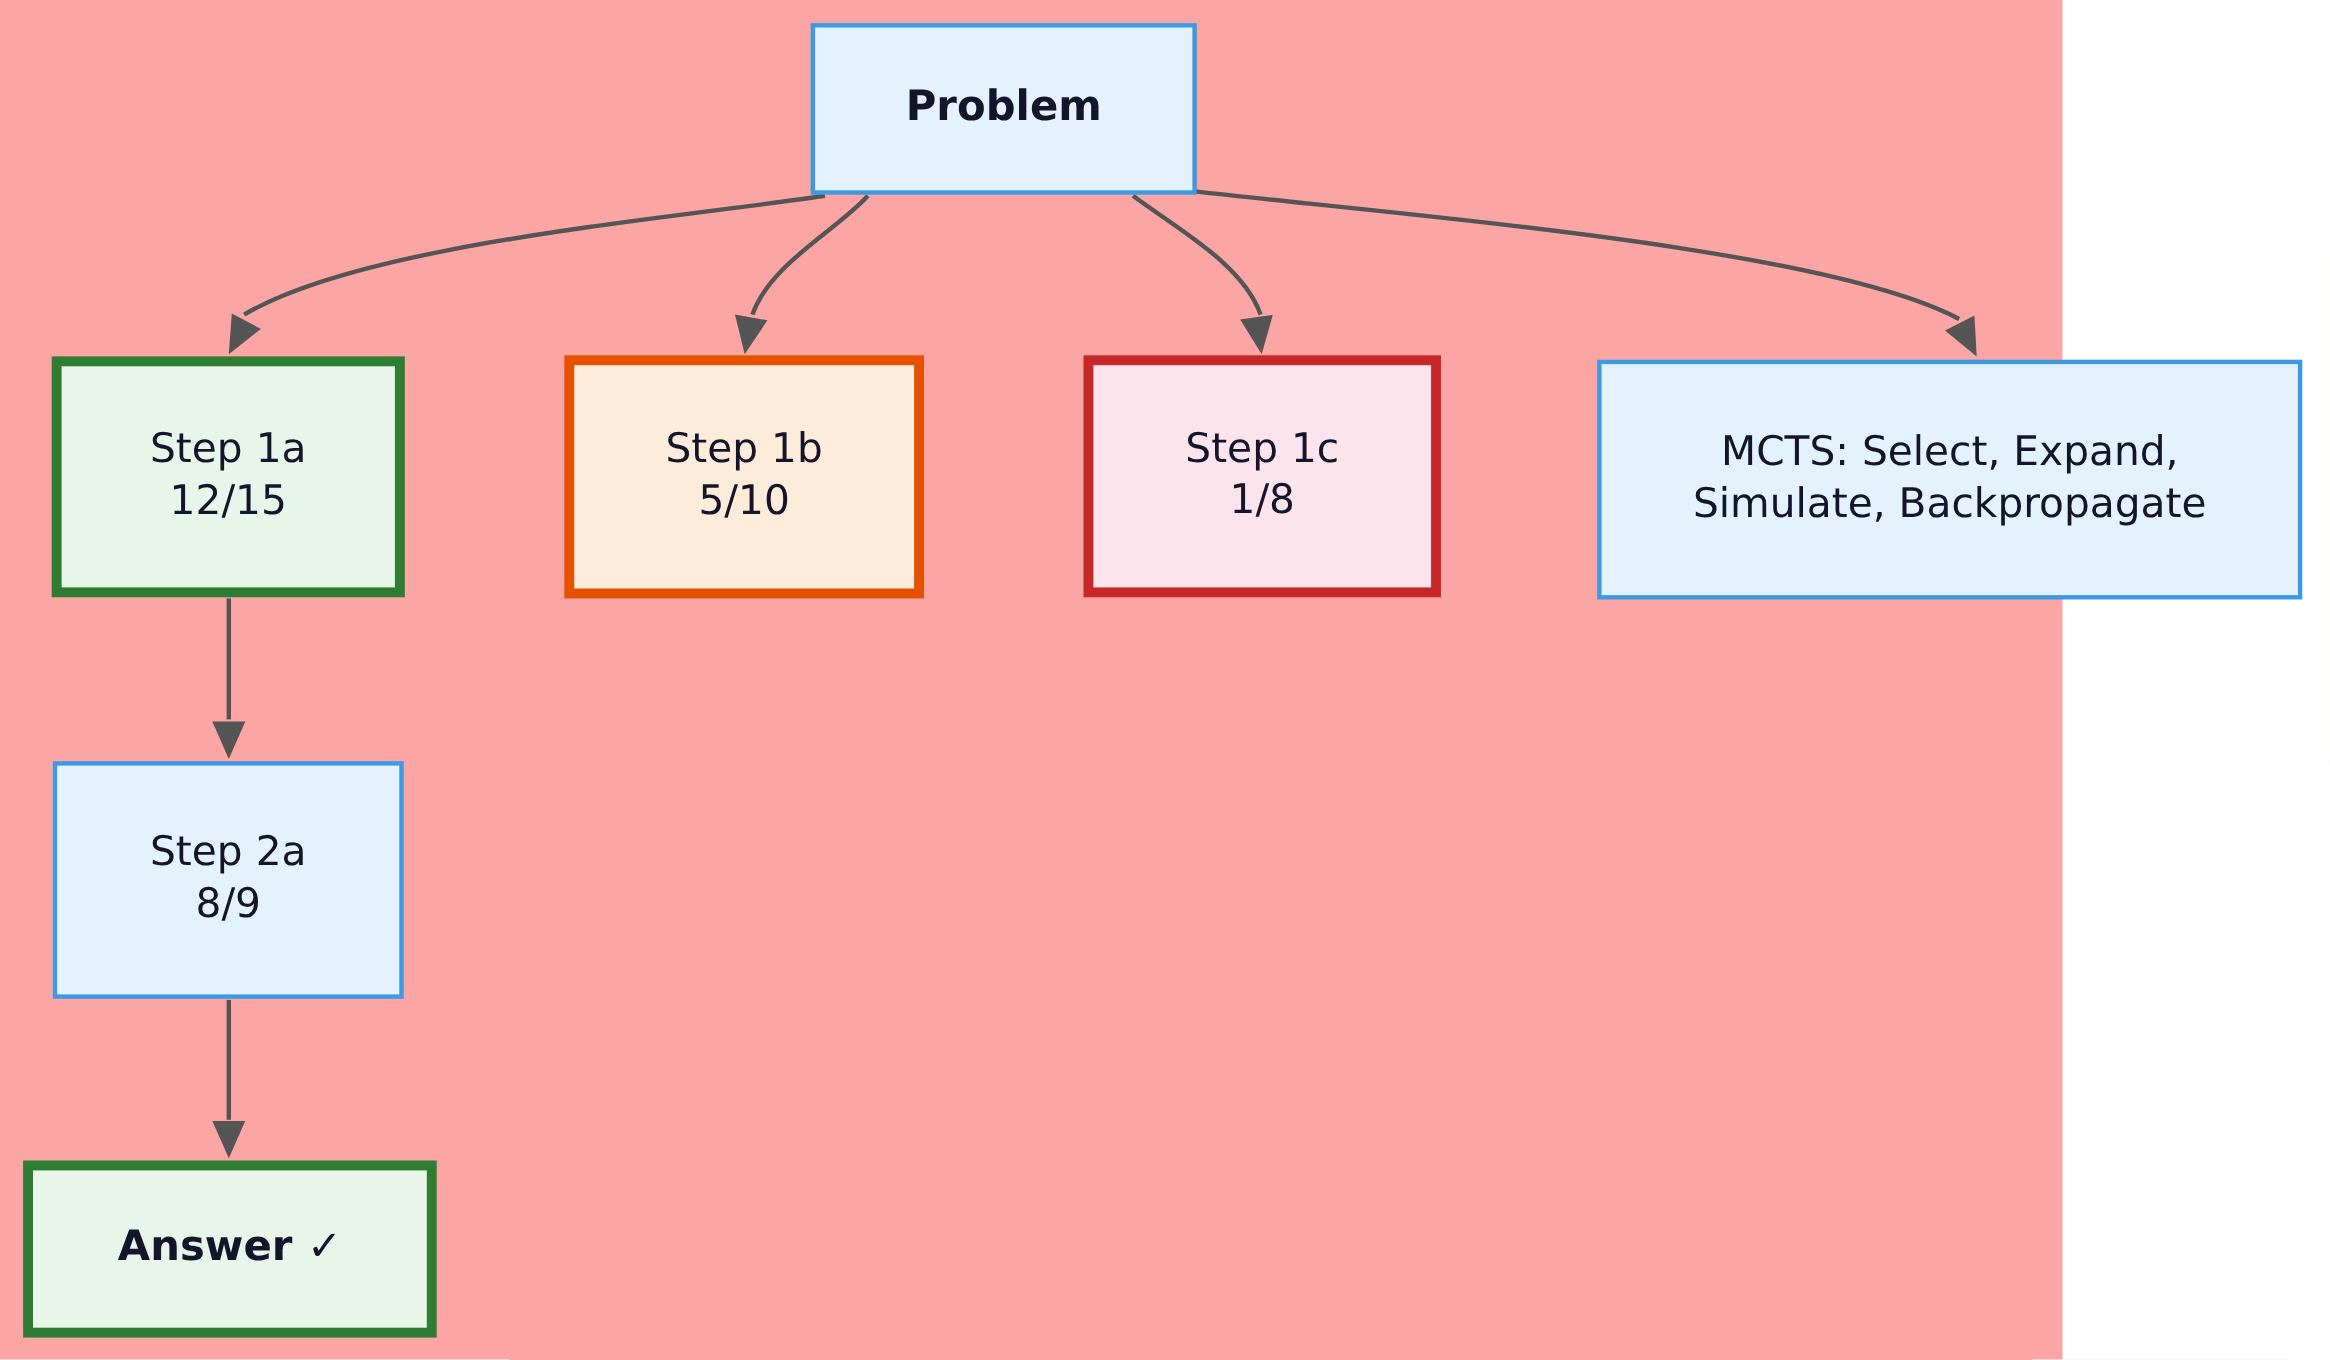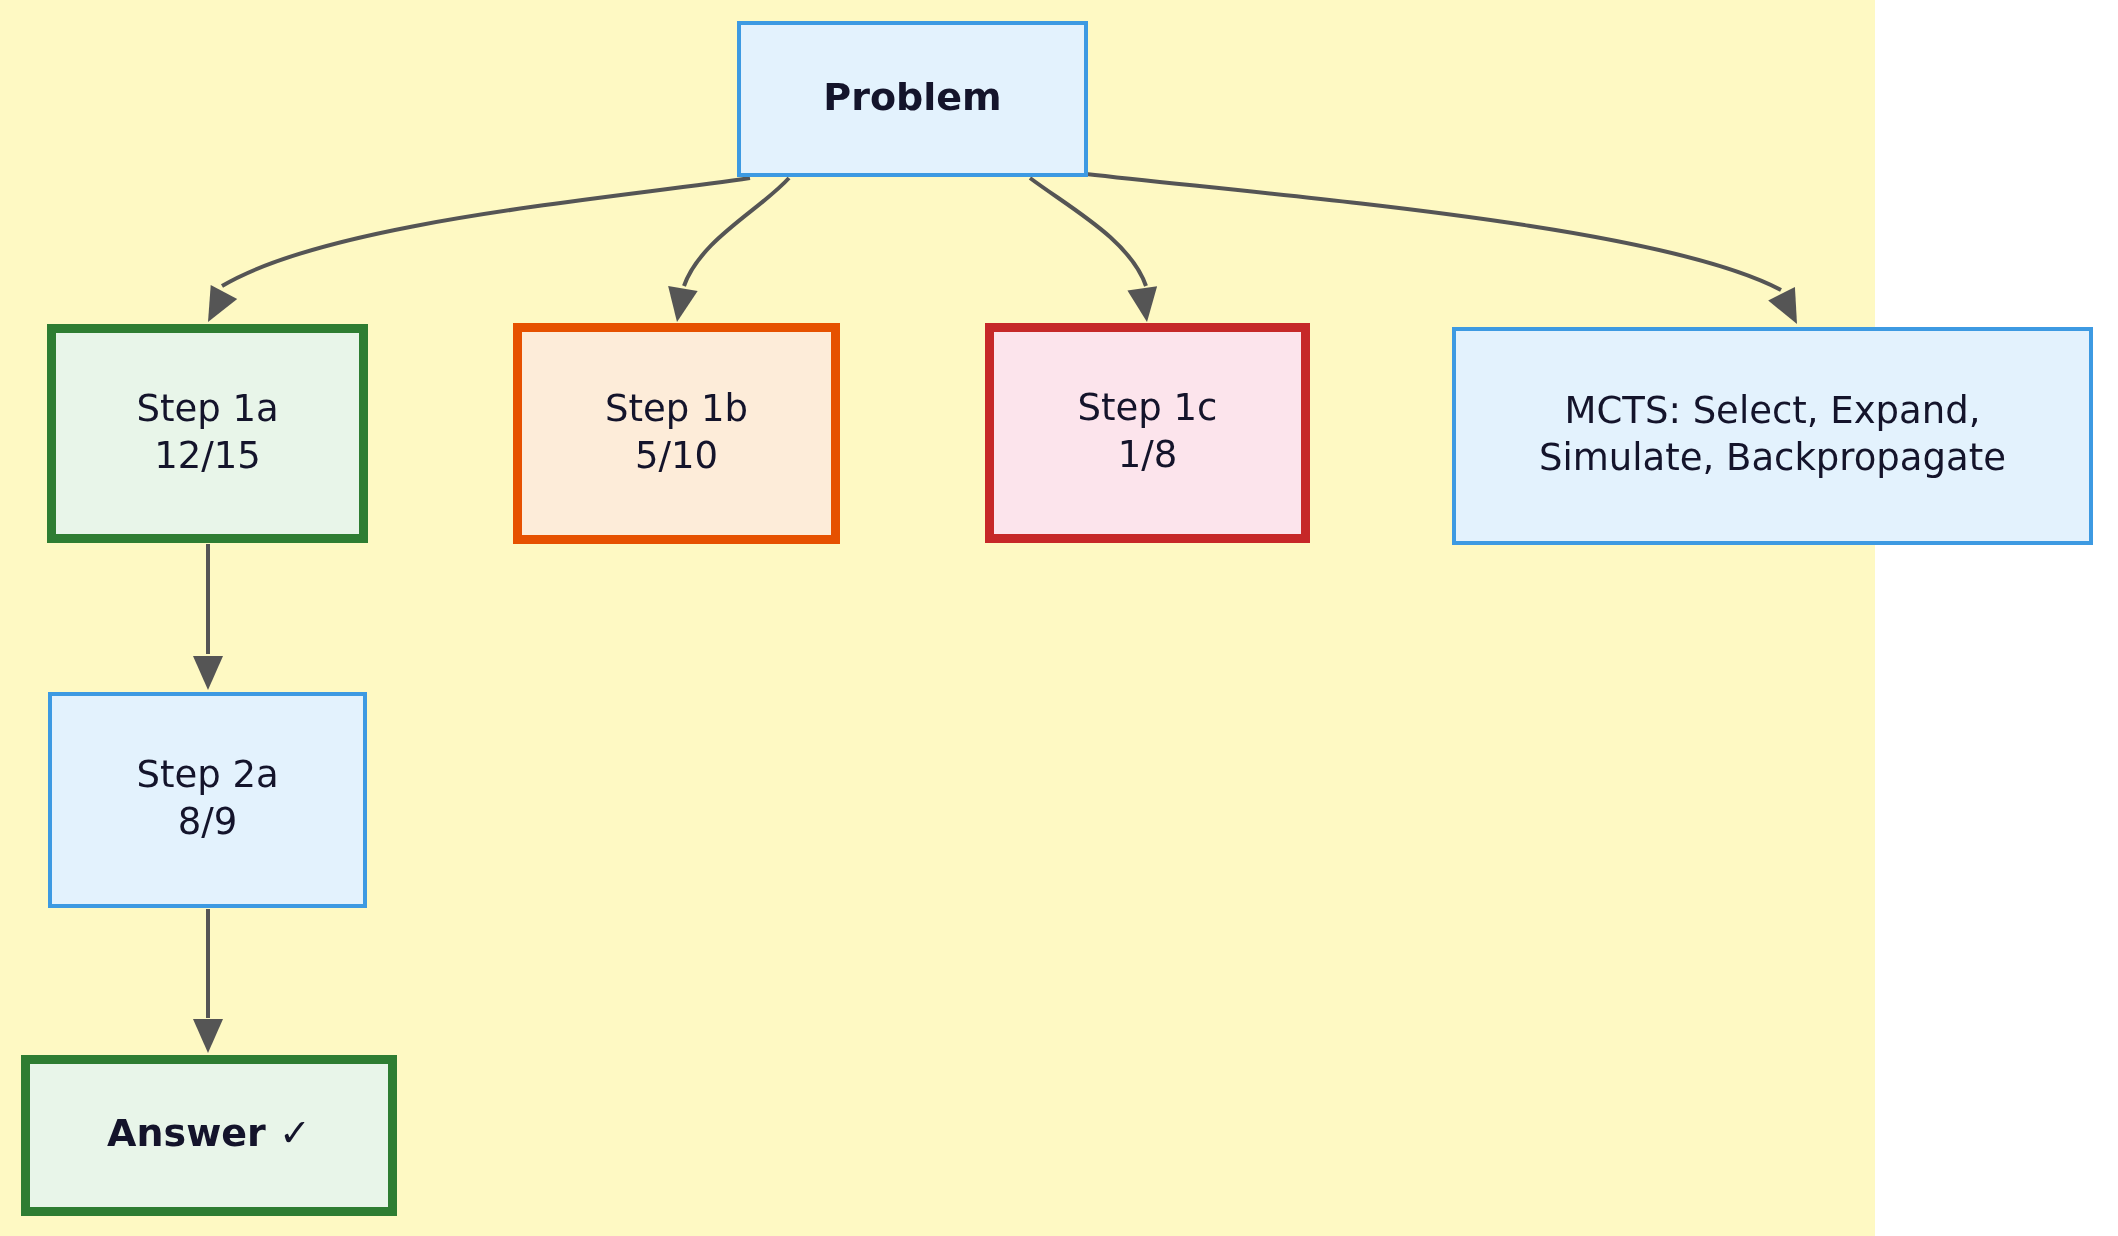--- a/index.html
+++ b/index.html
@@ -45,21 +45,21 @@
     stroke-width: 4;
   }
   .edge-arrow {
     fill: #555555;
     stroke: none;
   }
 </style>
 </head>
 <body>
 
-<div id="diagram-root" style="width: 1875px; height: 1236px; background: #fef9c3;">
+<div id="diagram-root" style="width: 1875px; height: 1236px; background: #fca5a5;">
   <svg id="diagram-svg" viewBox="0 0 2118 1236" preserveAspectRatio="none" xmlns="http://www.w3.org/2000/svg">
     <g id="edge-layer">
         <g>
           <path class="edge-path" d="M 750,178 C 600,200 330,222 222,286" stroke="#555555"></path>
           <polygon points="0,0 -34,-15 -34,15" class="edge-arrow" fill="#555555" transform="translate(208,322) rotate(118)"></polygon>
         </g>
         <g>
           <path class="edge-path" d="M 789,178 C 760,210 700,240 684,286" stroke="#555555"></path>
           <polygon points="0,0 -34,-15 -34,15" class="edge-arrow" fill="#555555" transform="translate(677,322) rotate(100)"></polygon>
         </g>

